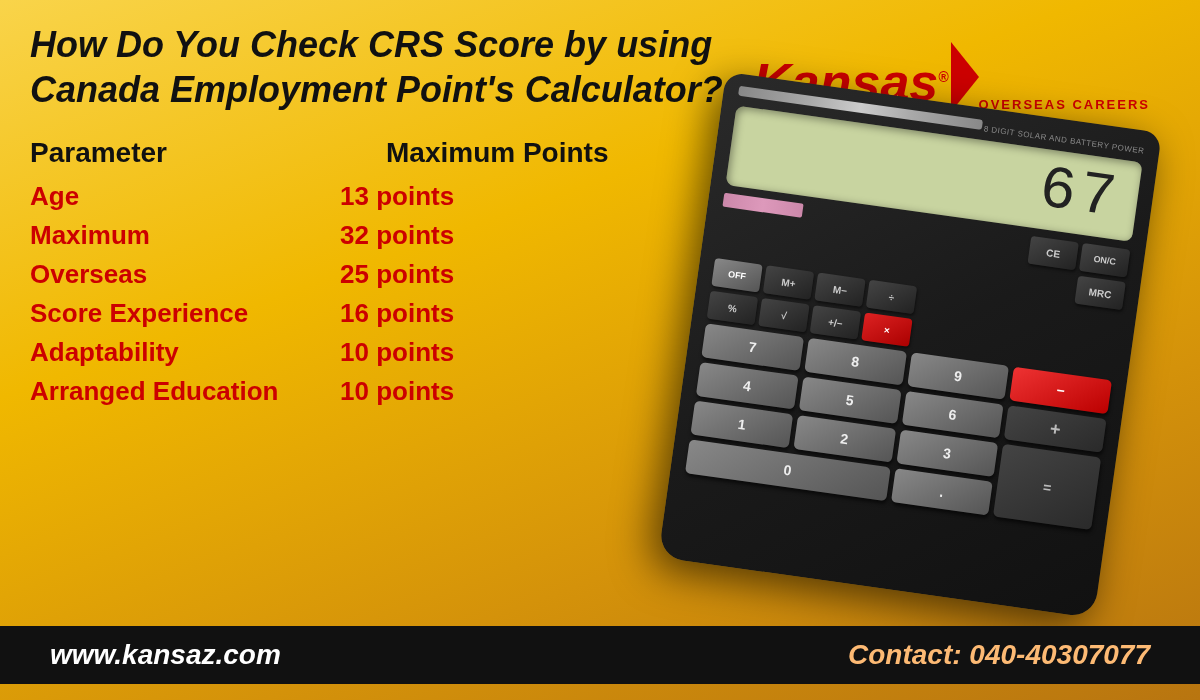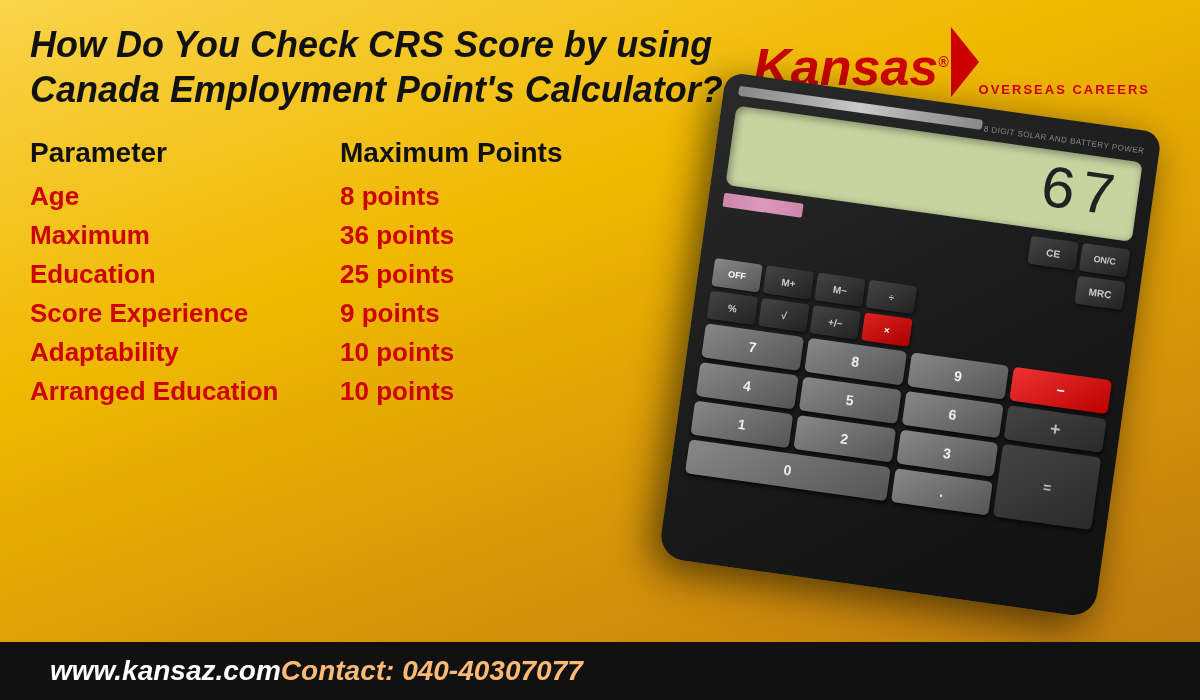--- a/index.html
+++ b/index.html
@@ -18,21 +18,21 @@
       height: 700px;
       position: relative;
       background: linear-gradient(160deg, #f9d44a 0%, #f0b800 35%, #d4920a 70%, #b87510 100%);
     }
 
     
     .header {
       padding: 22px 30px 10px 30px;
       display: flex;
       justify-content: space-between;
-      align-items: center;
+      align-items: flex-end;
     }
 
     .title-block {
       max-width: 700px;
     }
 
     .title-text {
       font-size: 36px;
       font-weight: 900;
       color: #111;
@@ -73,20 +73,21 @@
 
     .left-panel {
       flex: 1;
     }
 
     
     .table-header {
       display: flex;
       margin-bottom: 12px;
       margin-top: 5px;
+      gap: 46px;
     }
 
     .col-param {
       width: 310px;
       font-size: 28px;
       font-weight: 900;
       color: #111;
     }
 
     .col-points {
@@ -206,28 +207,28 @@
     }
 
     .key-gray { background: linear-gradient(145deg, #888, #555); color: #eee; }
     .key-dark { background: linear-gradient(145deg, #444, #2a2a2a); color: #bbb; }
     .key-red  { background: linear-gradient(145deg, #ee3333, #bb0000); color: #fff; }
     .key-plus { background: linear-gradient(145deg, #444, #2a2a2a); color: #bbb; font-size: 18px; }
 
     
     .footer {
       position: absolute;
-      bottom: 0;
+      bottom: 16px;
       left: 0;
       right: 0;
       background: #111;
       height: 58px;
       display: flex;
       align-items: center;
-      justify-content: flex-start;
+      justify-content: space-between;
       padding: 0 50px;
     }
 
     .footer-website {
       font-size: 28px;
       font-weight: 900;
       color: #fff;
       font-style: italic;
     }
 
@@ -286,36 +287,36 @@
   <div class="content-area">
     <div class="left-panel">
 
       <div class="table-header">
         <div class="col-param">Parameter</div>
         <div class="col-points">Maximum Points</div>
       </div>
 
       <div class="table-row">
         <div class="param-name">Age</div>
-        <div class="param-points">8 points</div>
+        <div class="param-points">13 points</div>
       </div>
 
       <div class="table-row">
         <div class="param-name">Maximum</div>
-        <div class="param-points">36 points</div>
-      </div>
-
-      <div class="table-row">
-        <div class="param-name">Education</div>
+        <div class="param-points">32 points</div>
+      </div>
+
+      <div class="table-row">
+        <div class="param-name">Overseas</div>
         <div class="param-points">25 points</div>
       </div>
 
       <div class="table-row">
         <div class="param-name">Score Experience</div>
-        <div class="param-points">9 points</div>
+        <div class="param-points">16 points</div>
       </div>
 
       <div class="table-row">
         <div class="param-name">Adaptability</div>
         <div class="param-points">10 points</div>
       </div>
 
       <div class="table-row">
         <div class="param-name">Arranged Education</div>
         <div class="param-points">10 points</div>

